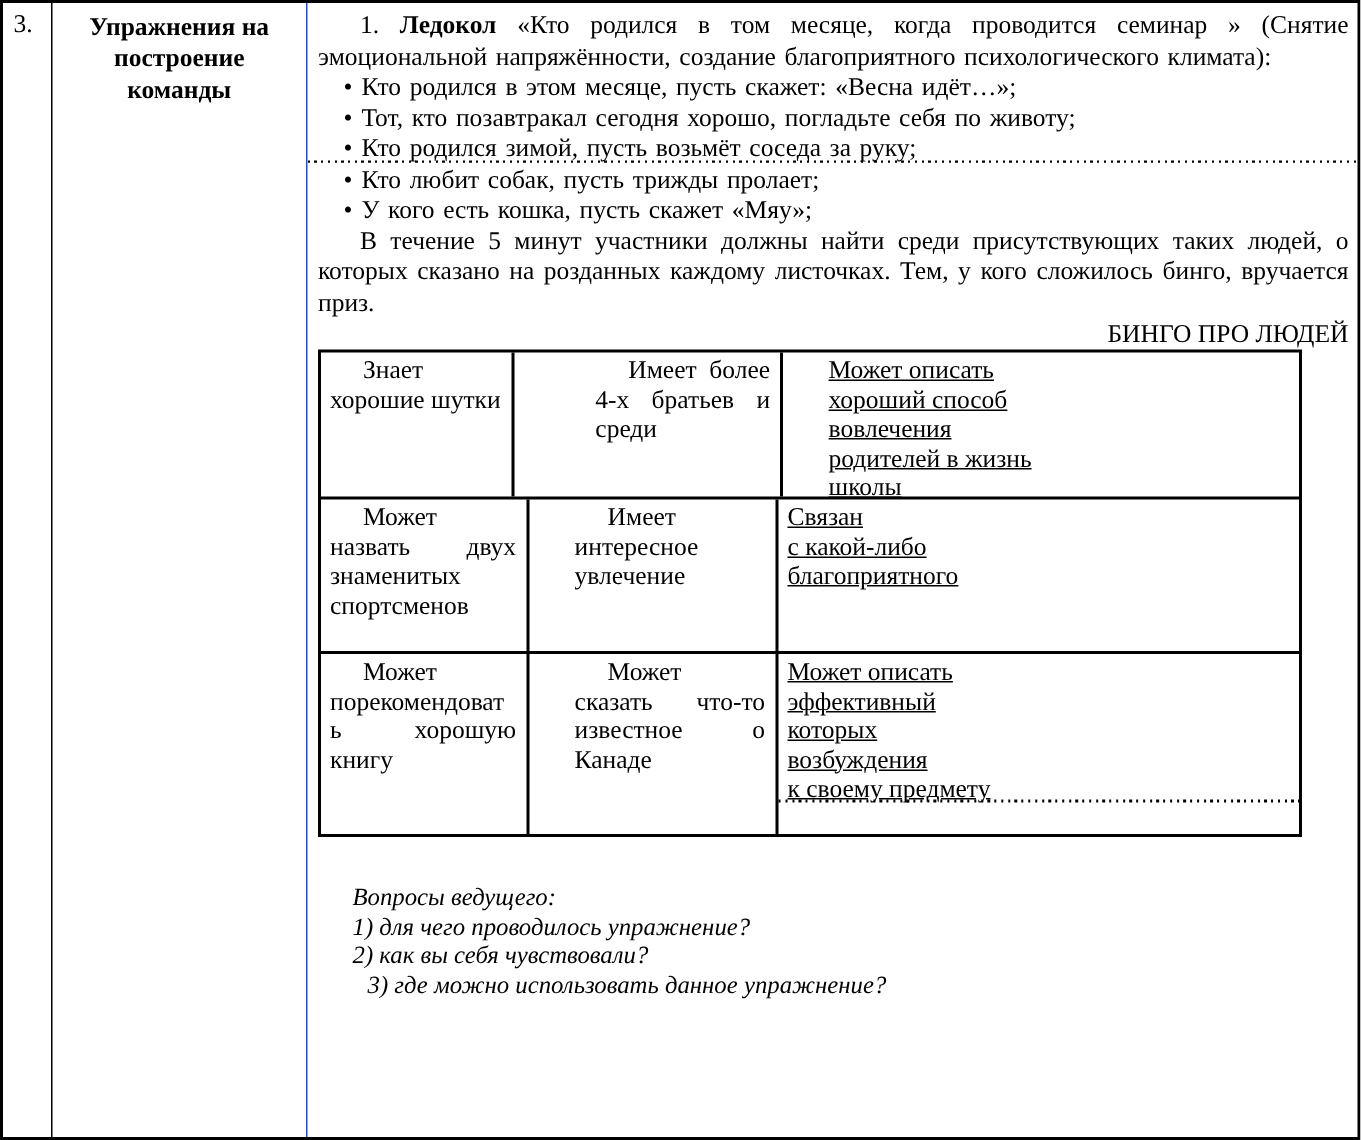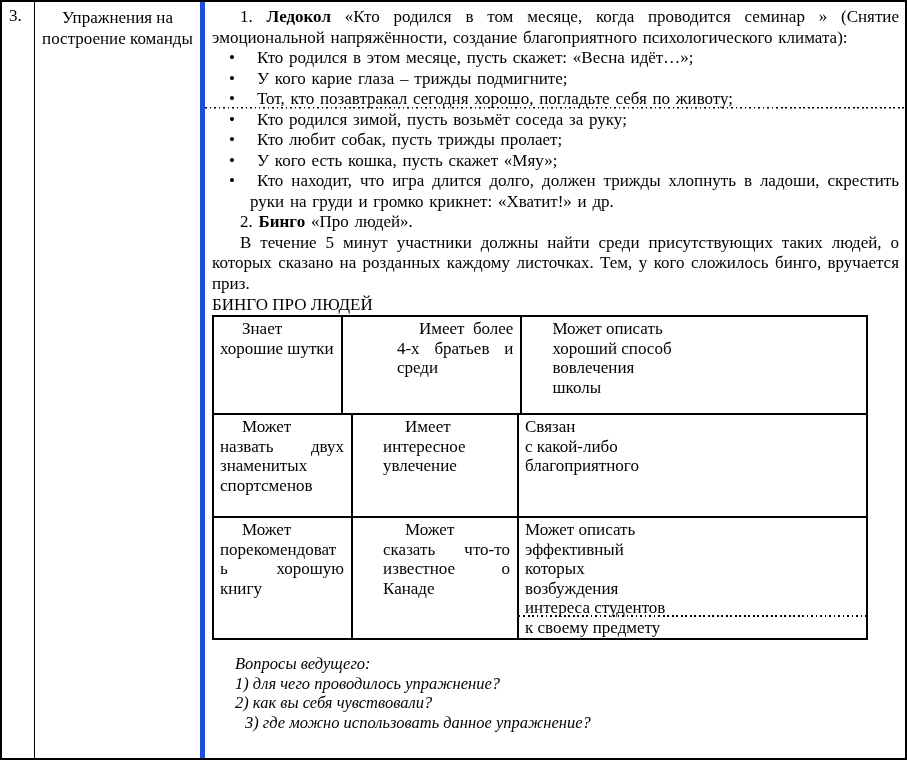--- a/index.html
+++ b/index.html
@@ -7,58 +7,58 @@
   .page {
     position:relative; width:907px; height:760px;
     border:2px solid #000; box-sizing:border-box;
     display:flex; overflow:hidden; background:#fff;
   }
   .col-num {
     width:33px; box-sizing:border-box; border-right:1px solid #000;
     padding:4px 0 0 7px; font-size:17px;
   }
   .col-topic {
-    width:170px; box-sizing:border-box; border-right:5px solid #1d4ed8;
+    width:170px; box-sizing:border-box; border-right:1px solid #1d4ed8;
     padding:5px 7px 0 7px; text-align:center;
-    font-weight:normal; font-size:17px; line-height:21px;
+    font-weight:bold; font-size:17px; line-height:21px;
   }
   .col-content {
     flex:1; box-sizing:border-box; position:relative;
     padding:5px 6px 0 7px; font-size:17px;
   }
   p.just { margin:0; text-align:justify; line-height:20.5px; word-spacing:1.5px; }
   .tindent { text-indent:28px; }
   .bullet {
     margin:0; padding-left:38px; text-indent:-21px;
     text-align:justify; line-height:20.5px; word-spacing:1.5px;
   }
-  .btext { margin-left:22px; }
-  .bingo-title { margin:0; text-align:left; font-size:17px; line-height:21px; }
+  .btext { margin-left:6px; }
+  .bingo-title { margin:0; text-align:right; font-size:17px; line-height:21px; }
   .btable { width:656px; border:2px solid #000; box-sizing:border-box; }
   .brow { display:flex; border-bottom:2px solid #000; }
   .brow:last-child { border-bottom:none; }
   .r0 { height:96px;gap:24px; } .r1 { height:101px; } .r2 { height:120px; }
   .bcell {
     box-sizing:border-box; border-right:2px solid #000;
     padding:2px 7px 0 6px; font-size:17px; line-height:19.5px; position:relative;
   }
-  .bcell:last-child { border-right:none; }
+  .bcell:last-child { border-right:none;text-decoration:underline; }
   .c0 { width:145px; } .c1 { width:148px;margin-left:24px; } .c2 { width:363px; }
   .line { text-align:left; }
   .line.stretch { text-align:justify; text-align-last:justify; }
   .line.find { padding-left:22px; }
   .dotline {
     position:absolute; height:2px;
     background-image:repeating-linear-gradient(to right, #000 0 1.5px, transparent 1.5px 4.5px);
     background-size:auto 1.5px; background-repeat:repeat-x; background-position:left top;
   }
   #dot1 { left:203px; top:105px; width:702px; }
   .cell-divider { left:0; right:0; top:97px; }
   .questions {
-    margin-top:14px; padding-left:23px;
+    margin-top:30px; padding-left:23px;
     font-style:italic; font-size:16.5px; line-height:19.5px;
   }
   .q-item.extra { padding-left:10px; }
 </style>
 </head>
 <body>
 
 <div class="page">
 
   <div class="dotline" id="dot1"></div>
@@ -70,49 +70,47 @@
   <div class="col-topic">
     <span>Упражнения на построение команды</span>
   </div>
 
   <div class="col-content">
 
     <p class="just tindent"><span>1. </span><b>Ледокол</b><span> «Кто родился в том месяце, когда проводится семинар » (Снятие эмоциональной напряжённости, создание благоприятного психологического климата):</span></p>
 
     <div>
         <div class="bullet"><span class="bglyph">•</span><span class="btext">Кто родился в этом месяце, пусть скажет: «Весна идёт…»;</span></div>
-        <div class="bullet"><span class="bglyph">•</span><span class="btext">У кого карие глаза – трижды подмигните;</span></div>
         <div class="bullet"><span class="bglyph">•</span><span class="btext">Тот, кто позавтракал сегодня хорошо, погладьте себя по животу;</span></div>
         <div class="bullet"><span class="bglyph">•</span><span class="btext">Кто родился зимой, пусть возьмёт соседа за руку;</span></div>
         <div class="bullet"><span class="bglyph">•</span><span class="btext">Кто любит собак, пусть трижды пролает;</span></div>
         <div class="bullet"><span class="bglyph">•</span><span class="btext">У кого есть кошка, пусть скажет «Мяу»;</span></div>
-        <div class="bullet"><span class="bglyph">•</span><span class="btext">Кто находит, что игра длится долго, должен трижды хлопнуть в ладоши, скрестить руки на груди и громко крикнет: «Хватит!» и др.</span></div>
       </div>
 
-    <p class="just tindent"><span>2. </span><b>Бинго</b><span> «Про людей».</span></p>
 
     <p class="just tindent">В течение 5 минут участники должны найти среди присутствующих таких людей, о которых сказано на розданных каждому листочках. Тем, у кого сложилось бинго, вручается приз.</p>
 
     <p class="bingo-title">БИНГО ПРО ЛЮДЕЙ</p>
 
     <div class="btable">
         <div class="brow r0">
           <div class="bcell c0">
             <div class="line find">Знает</div>
             <div class="line">хорошие шутки</div>
           </div>
           <div class="bcell c1">
             <div class="line stretch find">Имеет более</div>
             <div class="line stretch">4-х братьев и</div>
             <div class="line">среди</div>
           </div>
           <div class="bcell c2">
             <div class="line">Может описать</div>
             <div class="line">хороший способ</div>
             <div class="line">вовлечения</div>
+            <div class="line">родителей в жизнь</div>
             <div class="line">школы</div>
           </div>
         </div>
         <div class="brow r1">
           <div class="bcell c0">
             <div class="line find">Может</div>
             <div class="line stretch">назвать двух</div>
             <div class="line">знаменитых</div>
             <div class="line">спортсменов</div>
           </div>
@@ -138,21 +136,20 @@
             <div class="line find">Может</div>
             <div class="line stretch">сказать что-то</div>
             <div class="line stretch">известное о</div>
             <div class="line">Канаде</div>
           </div>
           <div class="bcell c2">
             <div class="line">Может описать</div>
             <div class="line">эффективный</div>
             <div class="line">которых</div>
             <div class="line">возбуждения</div>
-            <div class="line">интереса студентов</div>
             <div class="dotline cell-divider"></div>
             <div class="line">к своему предмету</div>
           </div>
         </div>
       </div>
 
     <div class="questions">
       <div>Вопросы ведущего:</div>
       <div>
           <div class="q-item">1) для чего проводилось упражнение?</div>

